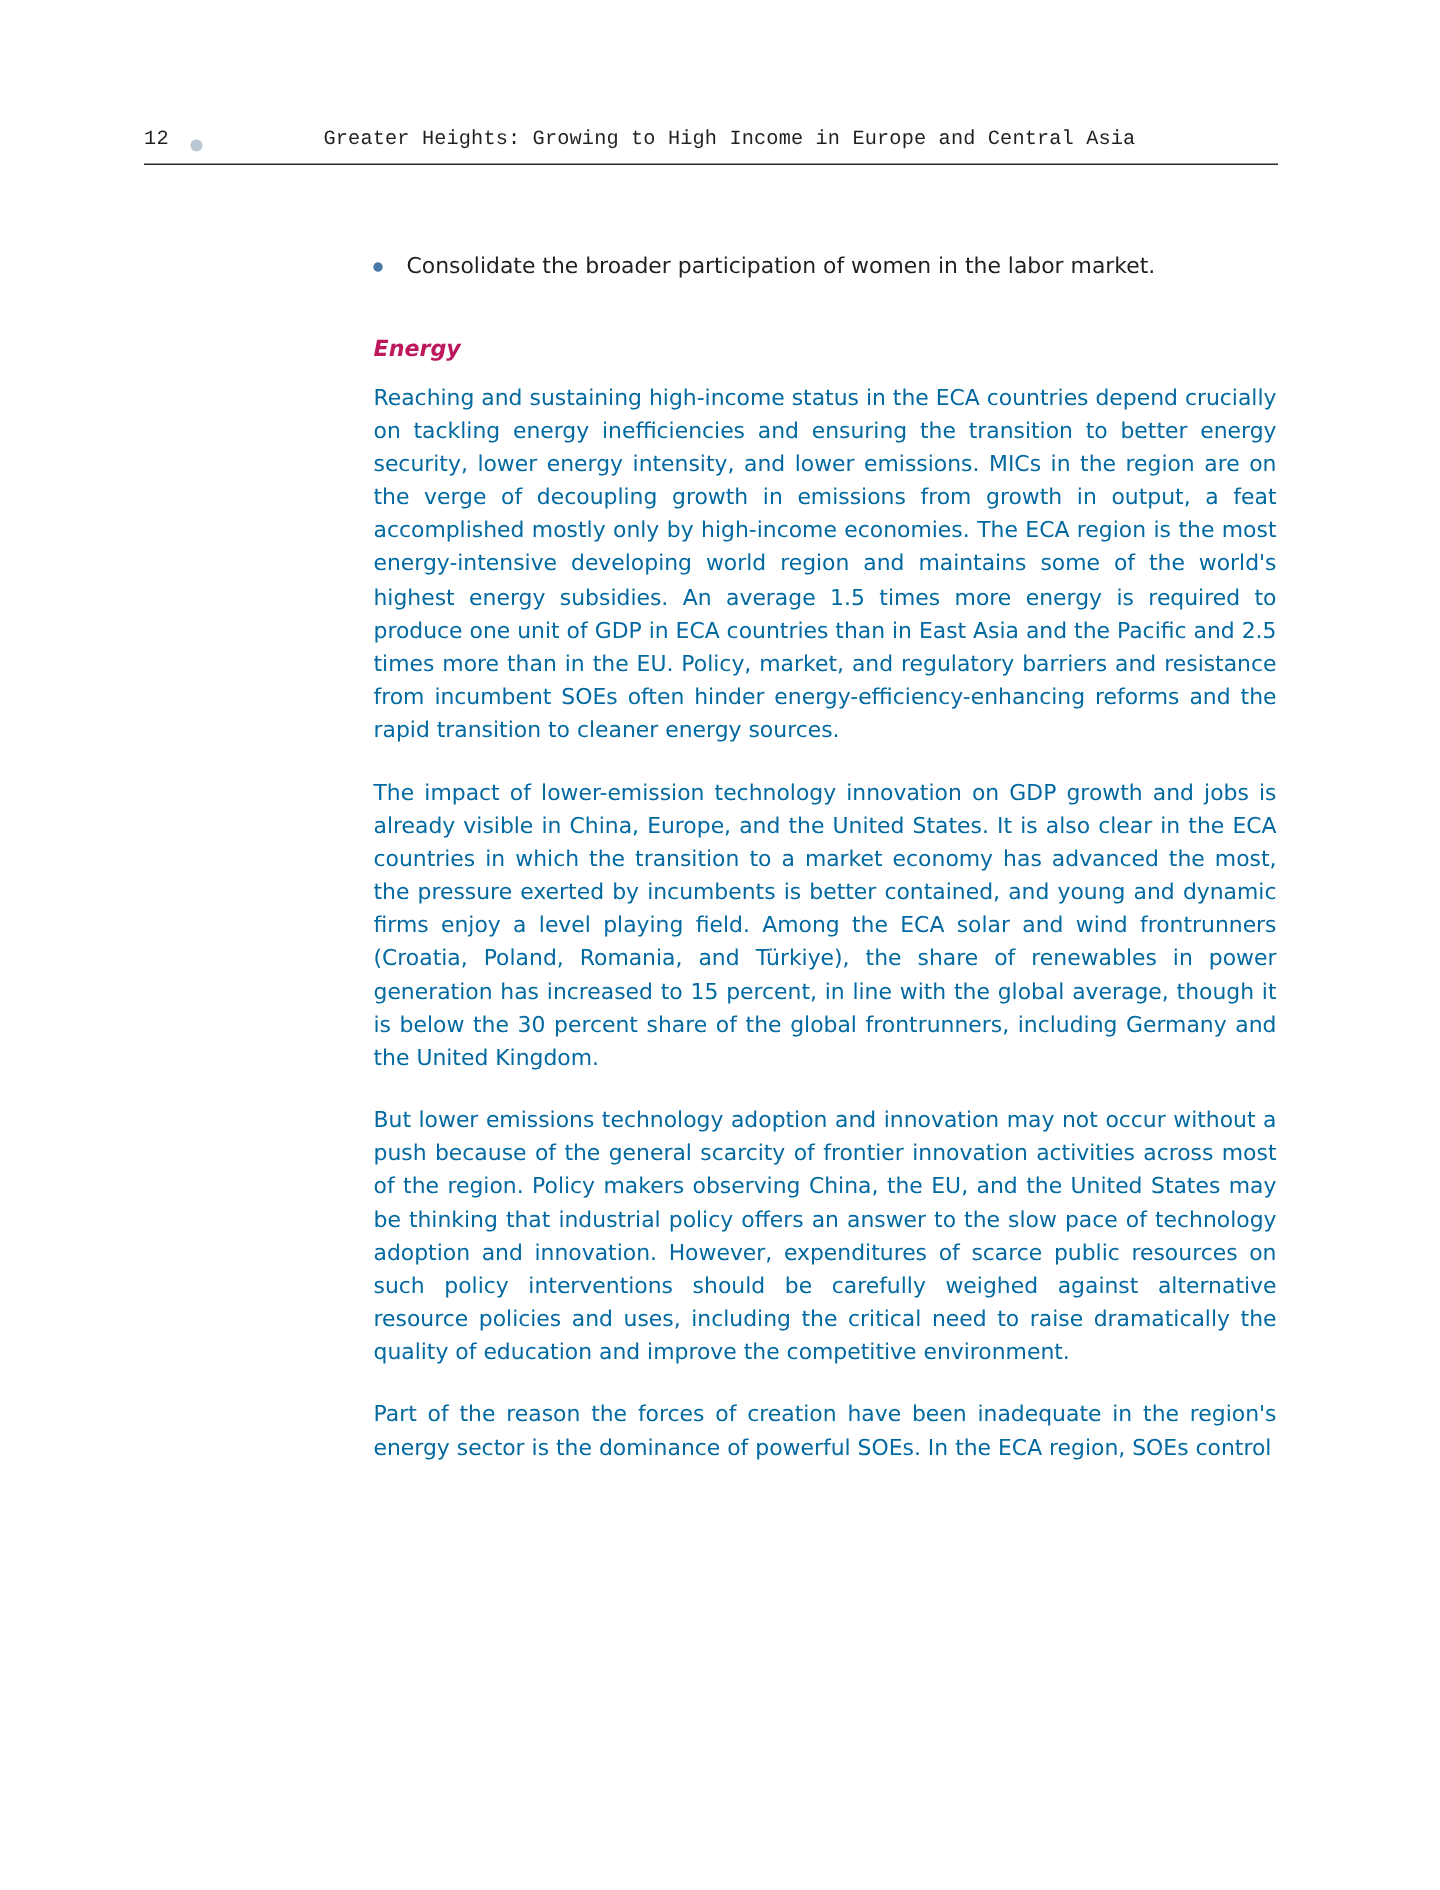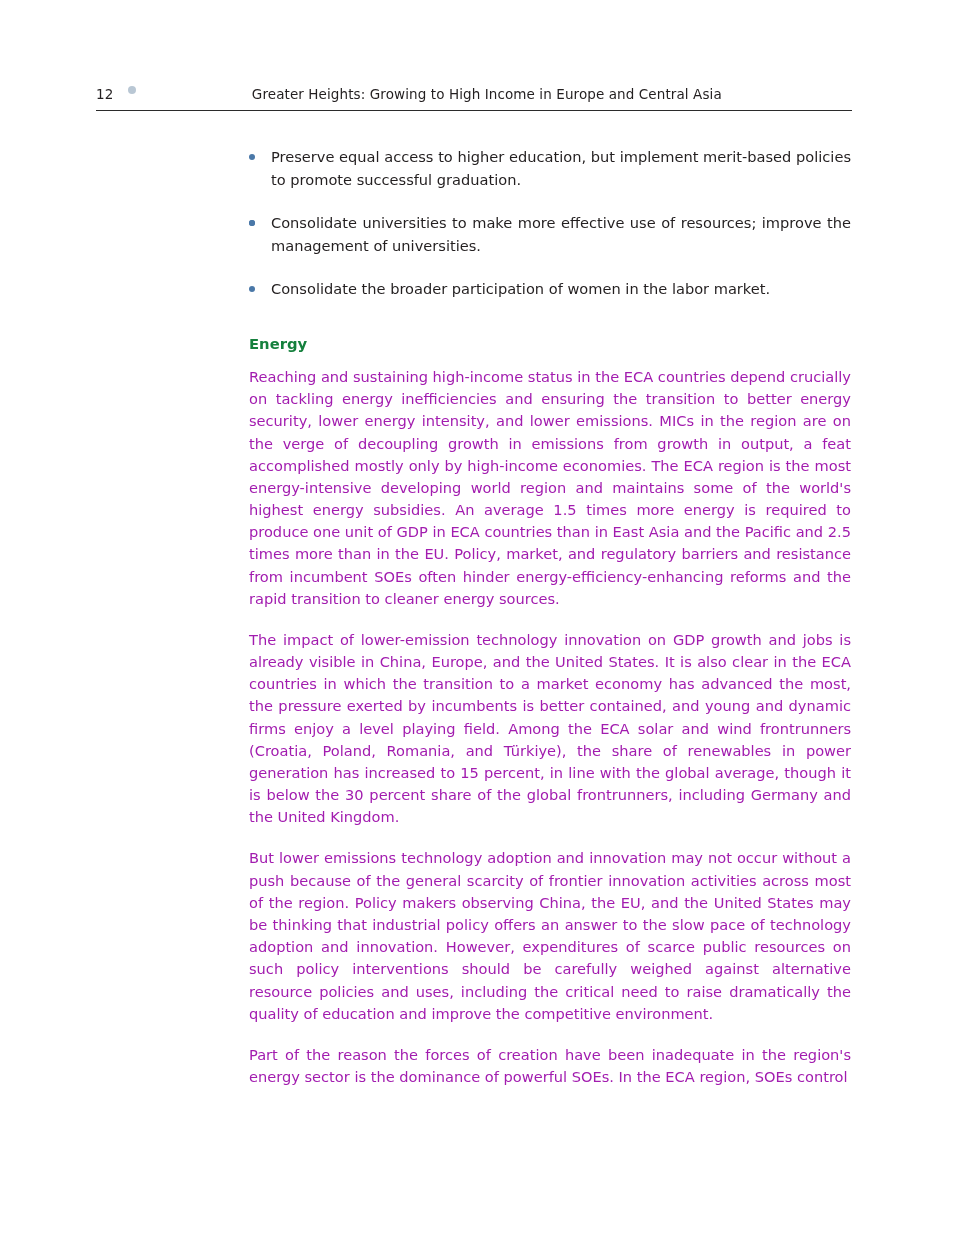--- a/index.html
+++ b/index.html
@@ -20,23 +20,24 @@
     height: 1260px;
     box-sizing: border-box;
   }
   
   .running-head {
     position: absolute;
     left: 96px;
     top: 86px;
     width: 756px;
     display: flex;
-    align-items: flex-start;
+    align-items: flex-end;
     border-bottom: 1px solid #2b2b2b;
     padding-bottom: 8px;
+    font-family: Liberation Mono, monospace;
   }
   .folio {
     font-size: 13.5px;
     color: #231f20;
     letter-spacing: 0.2px;
   }
   .folio-dot {
     width: 8px;
     height: 8px;
     border-radius: 50%;
@@ -88,31 +89,32 @@
     border-radius: 50%;
     background: #4a78a8;
   }
 
   
   .sec-heading {
     margin-top: 34px;
     margin-bottom: 14px;
     font-size: 14.8px;
     font-weight: bold;
-    color: #15803d;
+    font-style: italic;
+    color: #be185d;
   }
 
   
   .para {
     font-size: 14.6px;
     line-height: 1.52;
     text-align: justify;
     text-justify: inter-word;
     margin: 0 0 19px 0;
-    color: #a21caf;
+    color: #0369a1;
   }
   .para:last-child {
     margin-bottom: 16px;
   }
 </style>
 </head>
 <body>
 
 <div class="page">
 
@@ -120,28 +122,20 @@
     <span class="folio">12</span>
     <span class="folio-dot"></span>
     <span class="running-title">Greater Heights: Growing to High Income in Europe and Central Asia</span>
   </div>
 
   <div class="content">
 
     <ul class="bullet-list">
       <li class="bullet-item">
         <span class="bullet-dot"></span>
-        <span>Preserve equal access to higher education, but implement merit-based policies to promote successful graduation.</span>
-      </li>
-      <li class="bullet-item">
-        <span class="bullet-dot"></span>
-      </li>
-      <li class="bullet-item">
-        <span class="bullet-dot"></span>
-        <span>Consolidate universities to make more effective use of resources; improve the management of universities.</span>
       </li>
       <li class="bullet-item">
         <span class="bullet-dot"></span>
         <span>Consolidate the broader participation of women in the labor market.</span>
       </li>
     </ul>
 
     <h2 class="sec-heading">Energy</h2>
 
     <p class="para">Reaching and sustaining high-income status in the ECA countries depend crucially on tackling energy inefficiencies and ensuring the transition to better energy security, lower energy intensity, and lower emissions. MICs in the region are on the verge of decoupling growth in emissions from growth in output, a feat accomplished mostly only by high-income economies. The ECA region is the most energy-intensive developing world region and maintains some of the world's highest energy subsidies. An average 1.5 times more energy is required to produce one unit of GDP in ECA countries than in East Asia and the Pacific and 2.5 times more than in the EU. Policy, market, and regulatory barriers and resistance from incumbent SOEs often hinder energy-efficiency-enhancing reforms and the rapid transition to cleaner energy sources.</p>

